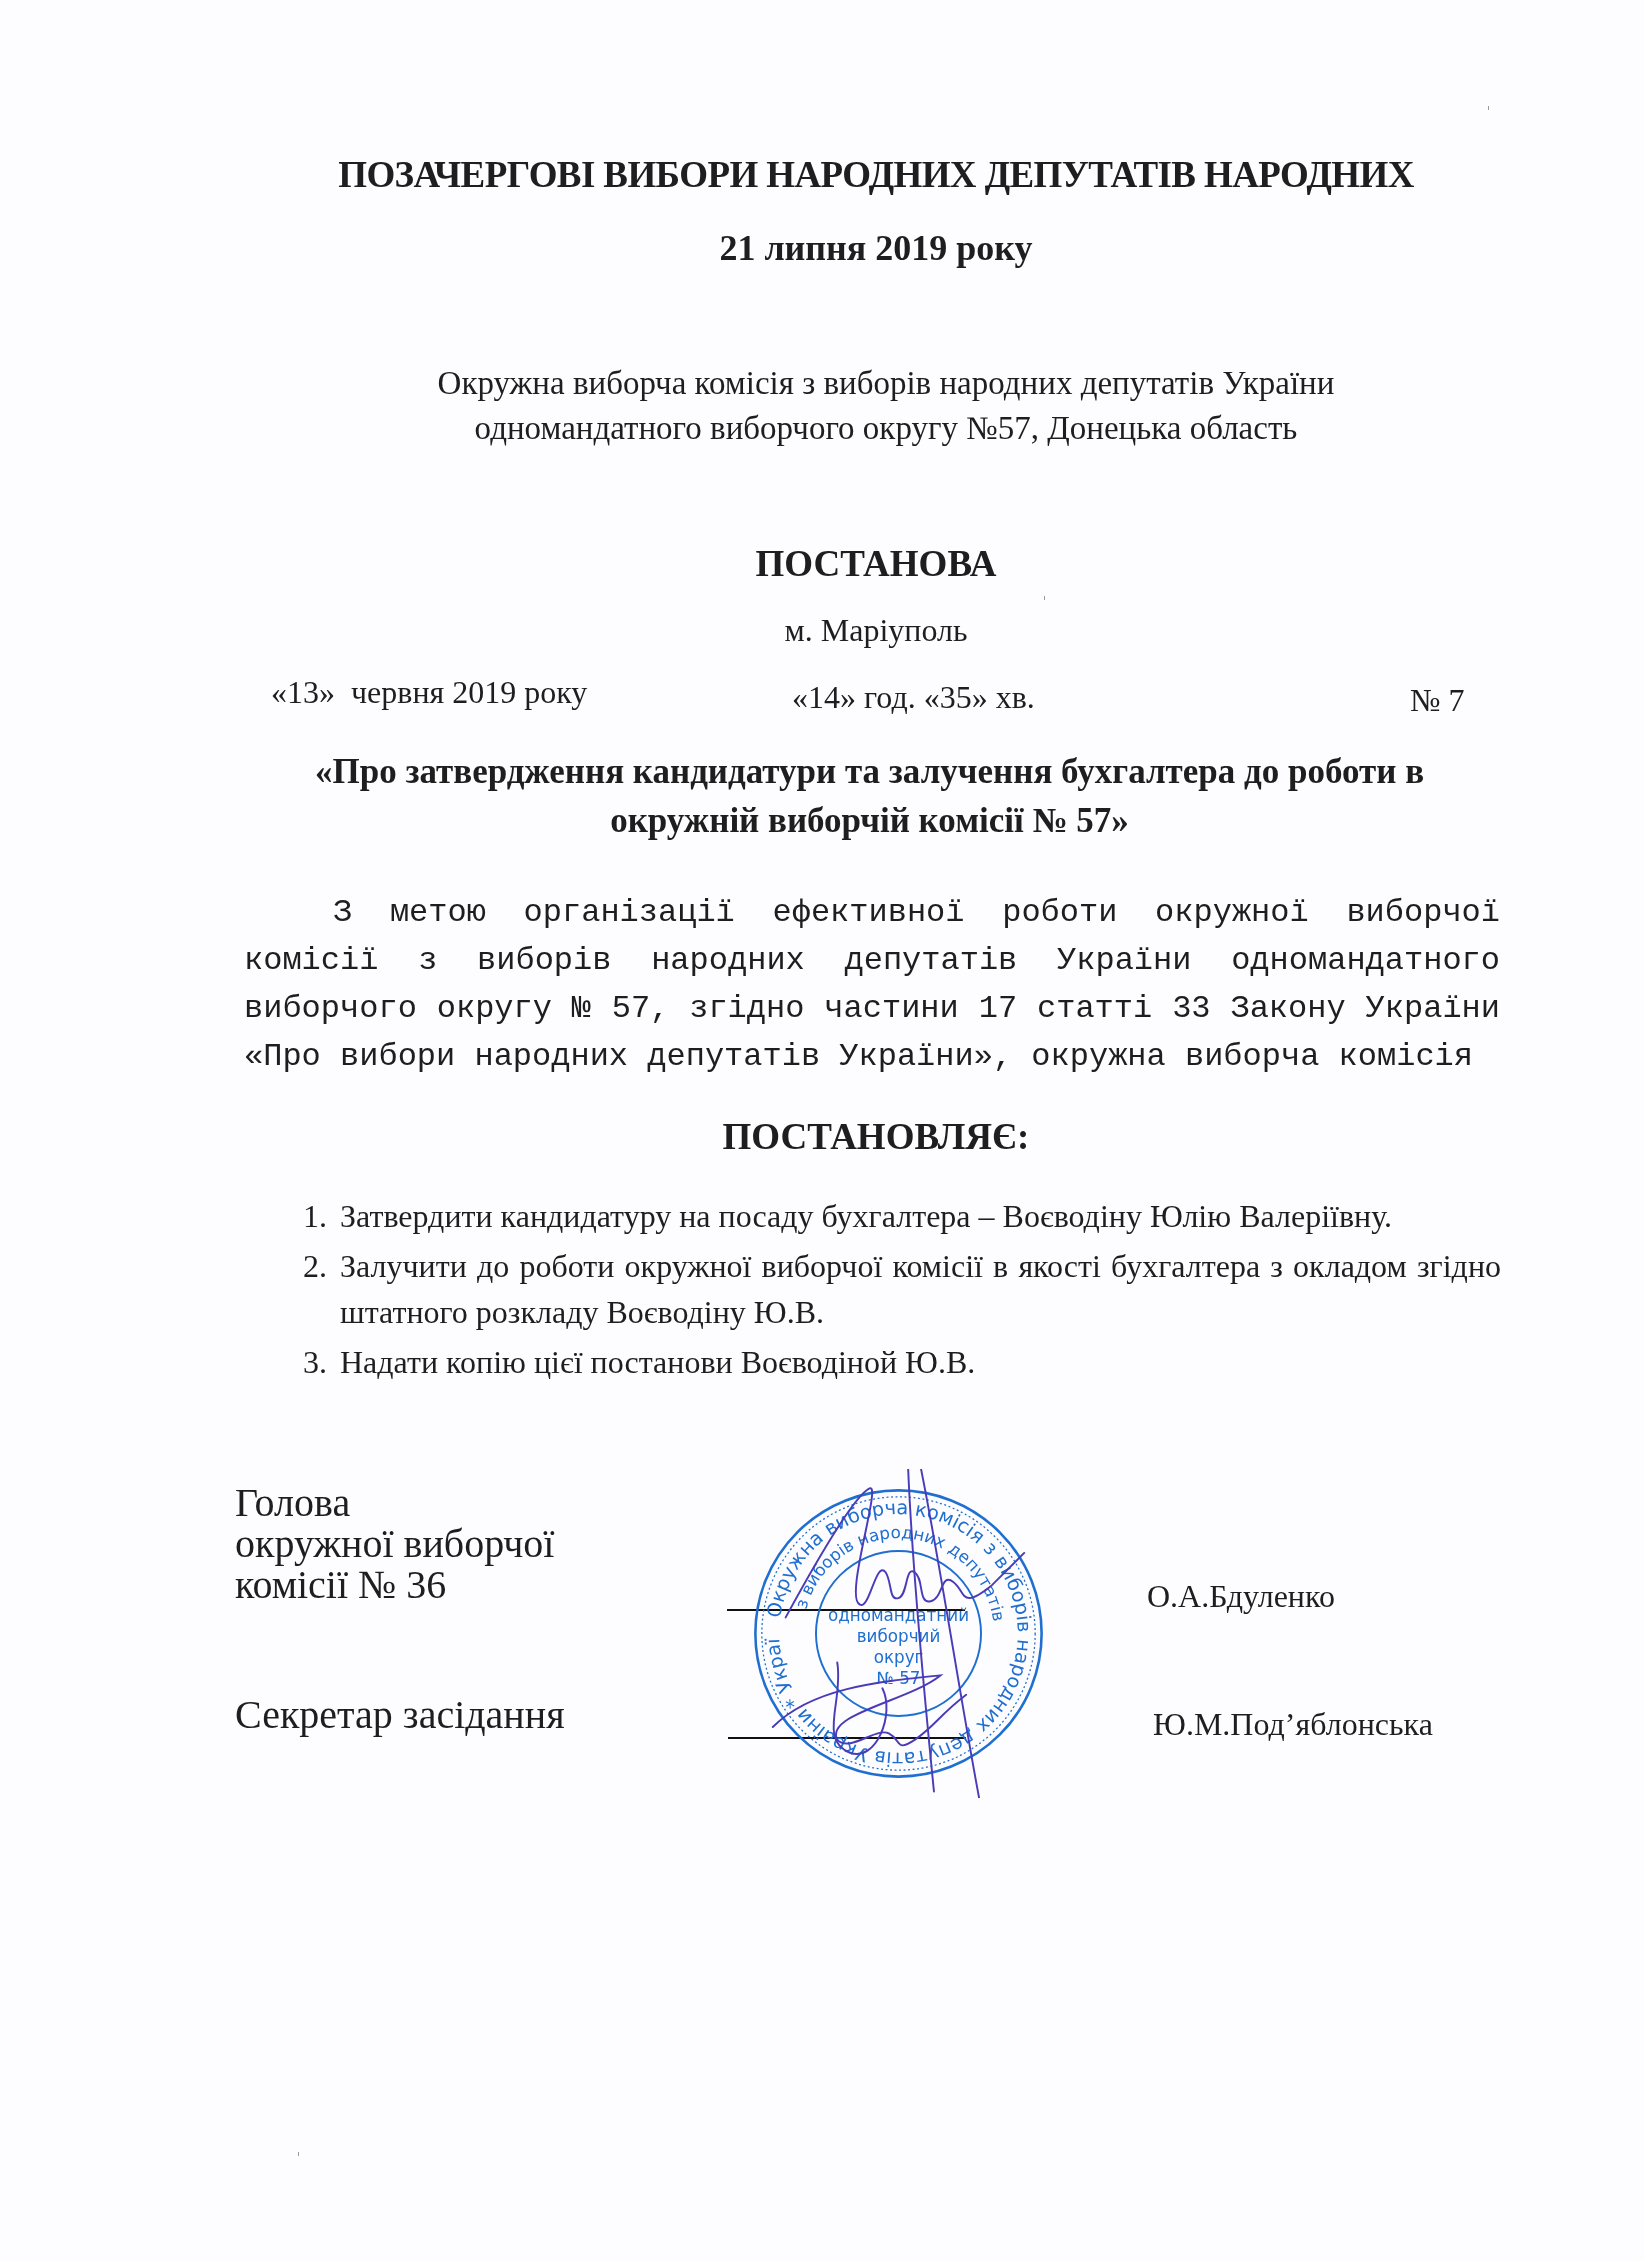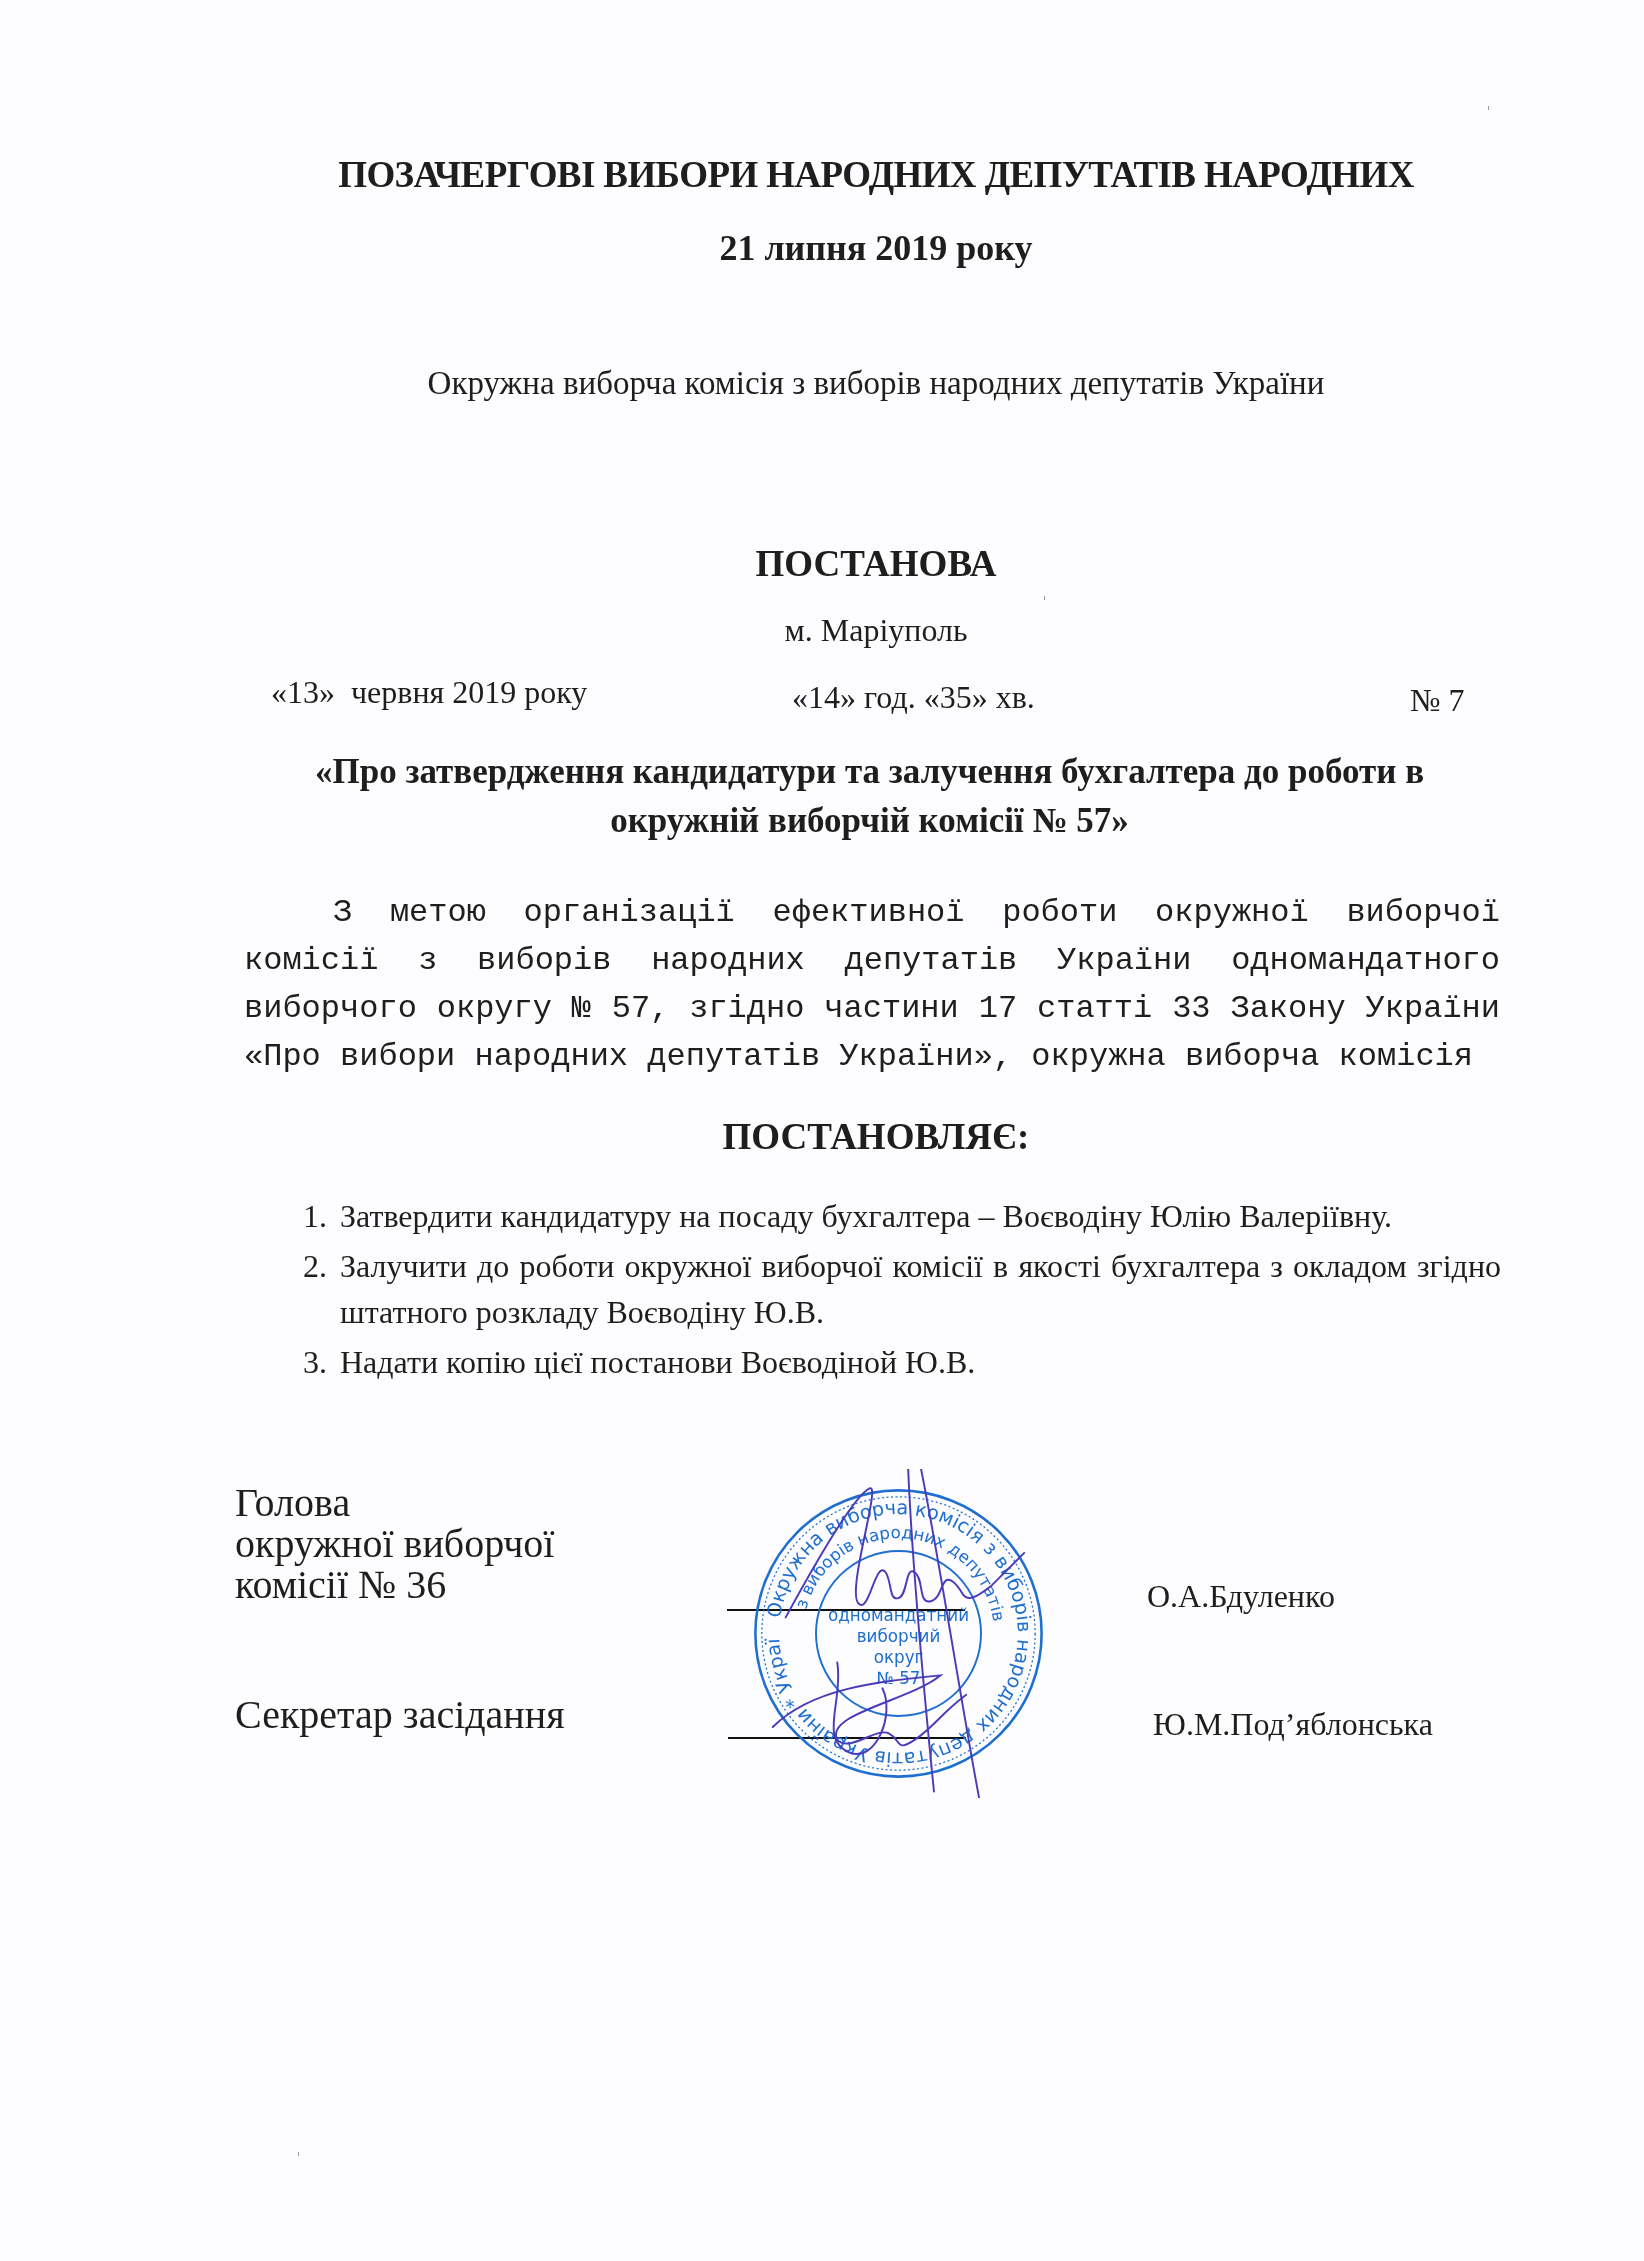--- a/index.html
+++ b/index.html
@@ -15,21 +15,21 @@
   .title-main {
     top: 153px; font-size: 37px; font-weight: bold; letter-spacing: -0.6px;
     left: 322px; width: 1108px; text-align: center;
   }
   .title-date {
     top: 227px; font-size: 36px; font-weight: bold;
     left: 322px; width: 1108px; text-align: center;
   }
   .commission {
     top: 361px; font-size: 33px; line-height: 45px;
-    left: 322px; width: 1108px; text-align: center;
+    left: 332px; width: 1108px; text-align: center;
   }
   .postanova {
     top: 542px; font-size: 37px; font-weight: bold;
     left: 451px; width: 850px; text-align: center;
   }
   .city {
     top: 612px; font-size: 32px;
     left: 451px; width: 850px; text-align: center;
   }
   .meta-date { top: 674px; left: 271px; font-size: 32px; white-space: pre; }
@@ -69,20 +69,21 @@
   .speck { background: #999; width: 1.3px; height: 3.9px; }
 </style>
 </head>
 <body>
 
 <div class="abs title-main">ПОЗАЧЕРГОВІ ВИБОРИ НАРОДНИХ ДЕПУТАТІВ НАРОДНИХ</div>
 <div class="abs title-date">21 липня 2019 року</div>
 
 <div class="abs commission">
   <div>Окружна виборча комісія з виборів народних депутатів України</div>
+  <div>одномандатного виборчого округу №57, Донецька область</div>
 </div>
 
 <div class="abs postanova">ПОСТАНОВА</div>
 <div class="abs city">м. Маріуполь</div>
 
 <div class="abs meta-date">«13»  червня 2019 року</div>
 <div class="abs meta-time">«14» год. «35» хв.</div>
 <div class="abs meta-num">№ 7</div>
 
 <div class="abs subject">

